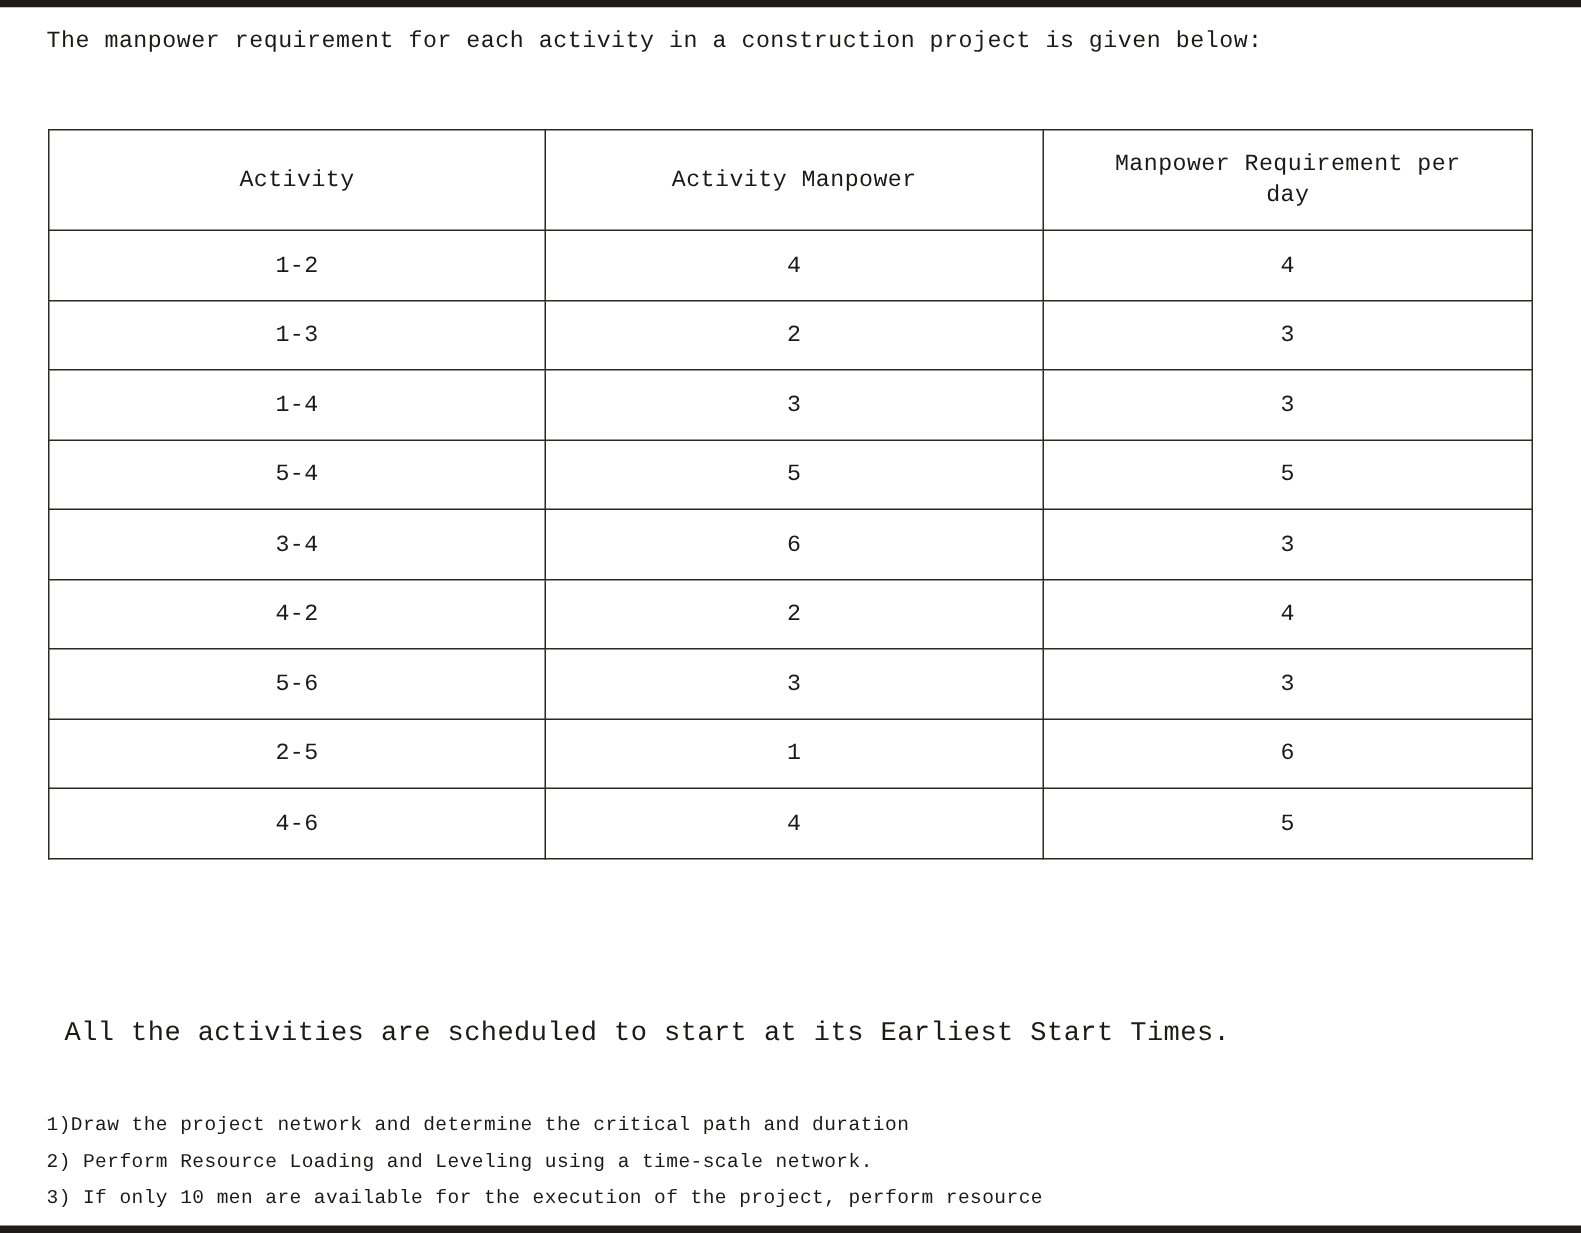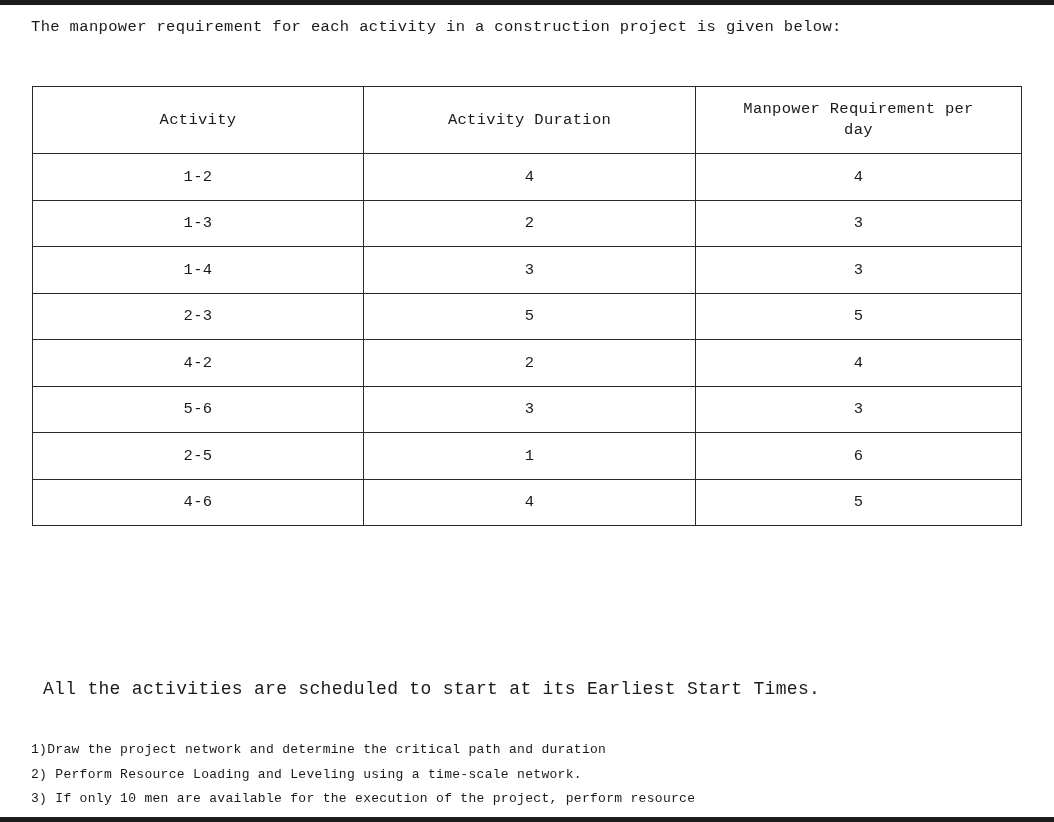--- a/index.html
+++ b/index.html
@@ -109,21 +109,21 @@
 
   <table class="data-table">
     <colgroup>
       <col class="col-activity">
       <col class="col-duration">
       <col class="col-manpower">
     </colgroup>
     <thead>
       <tr>
         <th>Activity</th>
-        <th>Activity Duration</th>
+        <th>Activity Manpower</th>
         <th>
           <span>Manpower Requirement per</span><br>
           <span>day</span>
         </th>
       </tr>
     </thead>
     <tbody>
       <tr>
         <td>1-2</td>
         <td>4</td>
@@ -133,23 +133,28 @@
         <td>1-3</td>
         <td>2</td>
         <td>3</td>
       </tr>
       <tr>
         <td>1-4</td>
         <td>3</td>
         <td>3</td>
       </tr>
       <tr>
-        <td>2-3</td>
+        <td>5-4</td>
         <td>5</td>
         <td>5</td>
+      </tr>
+      <tr>
+        <td>3-4</td>
+        <td>6</td>
+        <td>3</td>
       </tr>
       <tr>
         <td>4-2</td>
         <td>2</td>
         <td>4</td>
       </tr>
       <tr>
         <td>5-6</td>
         <td>3</td>
         <td>3</td>

